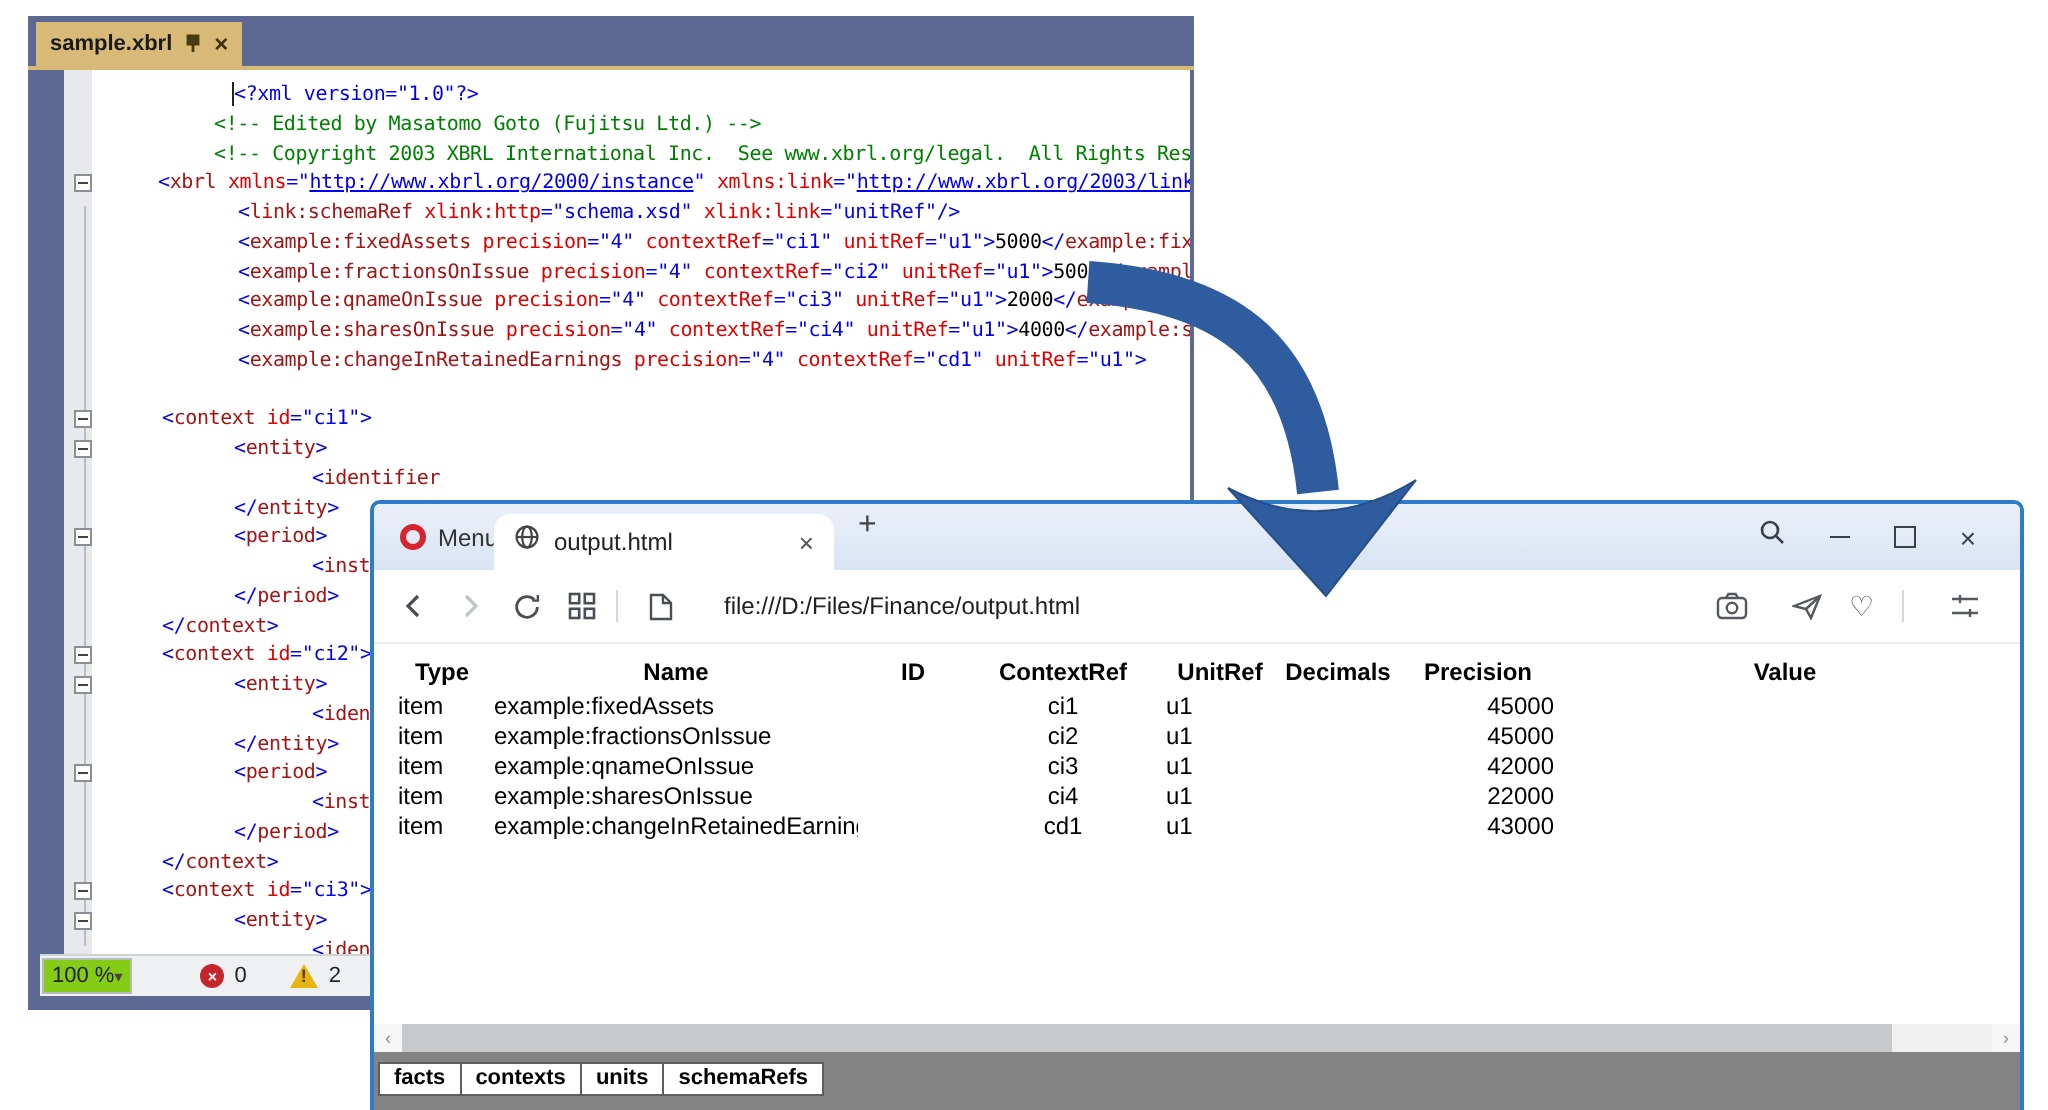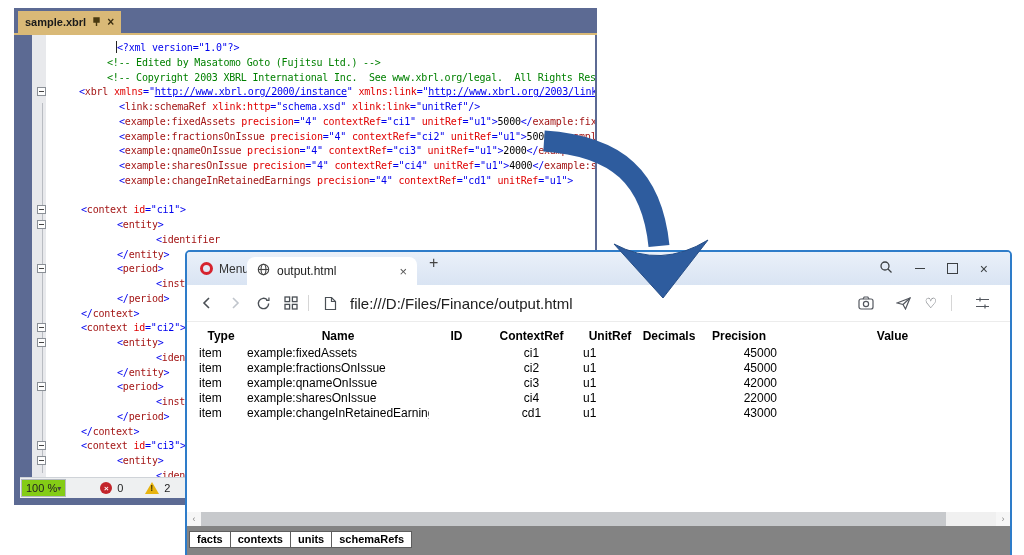--- a/index.html
+++ b/index.html
@@ -54,21 +54,21 @@
   .newtab{position:absolute;left:242px;top:2px;font-size:16px;color:#444;}
   .winctl{margin-left:auto;display:flex;align-items:center;gap:22px;padding-right:22px;color:#3c4043;}
   .wmin{width:10px;height:1px;background:#3c4043;}
   .wmax{width:9px;height:9px;border:1px solid #3c4043;}
   .wclose{font-size:14px;line-height:10px;}
   .toolbar{position:absolute;left:0;top:33px;right:0;height:36px;background:#fff;border-bottom:1px solid #ececec;
            display:flex;align-items:center;}
   .ticon{display:flex;align-items:center;justify-content:center;width:24px;height:24px;margin-left:4px;}
   .ticon:first-child{margin-left:8px;}
   .tb-sep{width:1px;height:16px;background:#d6d6d6;margin:0 5px;}
-  .urltext{font-size:15px;color:#202020;margin-left:8px;text-align:right;}
+  .urltext{font-size:12px;color:#202020;margin-left:20px;text-align:right;}
   .tb-right{margin-left:auto;display:flex;align-items:center;gap:9px;padding-right:16px;}
   .heart{font-size:14px;color:#53575e;line-height:12px;}
   .content{position:absolute;left:0;top:70px;right:0;height:190px;background:#fff;overflow:hidden;}
   table.facts{border-collapse:collapse;margin:6px 0 0 8px;table-layout:fixed;width:809px;
               font-size:12px;color:#000;}
   table.facts th{font-weight:bold;text-align:center;padding:1px 0 2px 0;white-space:nowrap;}
   table.facts td{padding:0;height:15px;white-space:nowrap;overflow:hidden;}
   table.facts td:nth-child(1){padding-left:4px;}
   table.facts td:nth-child(2){text-align:left;}
   table.facts td:nth-child(4){text-align:center;}

